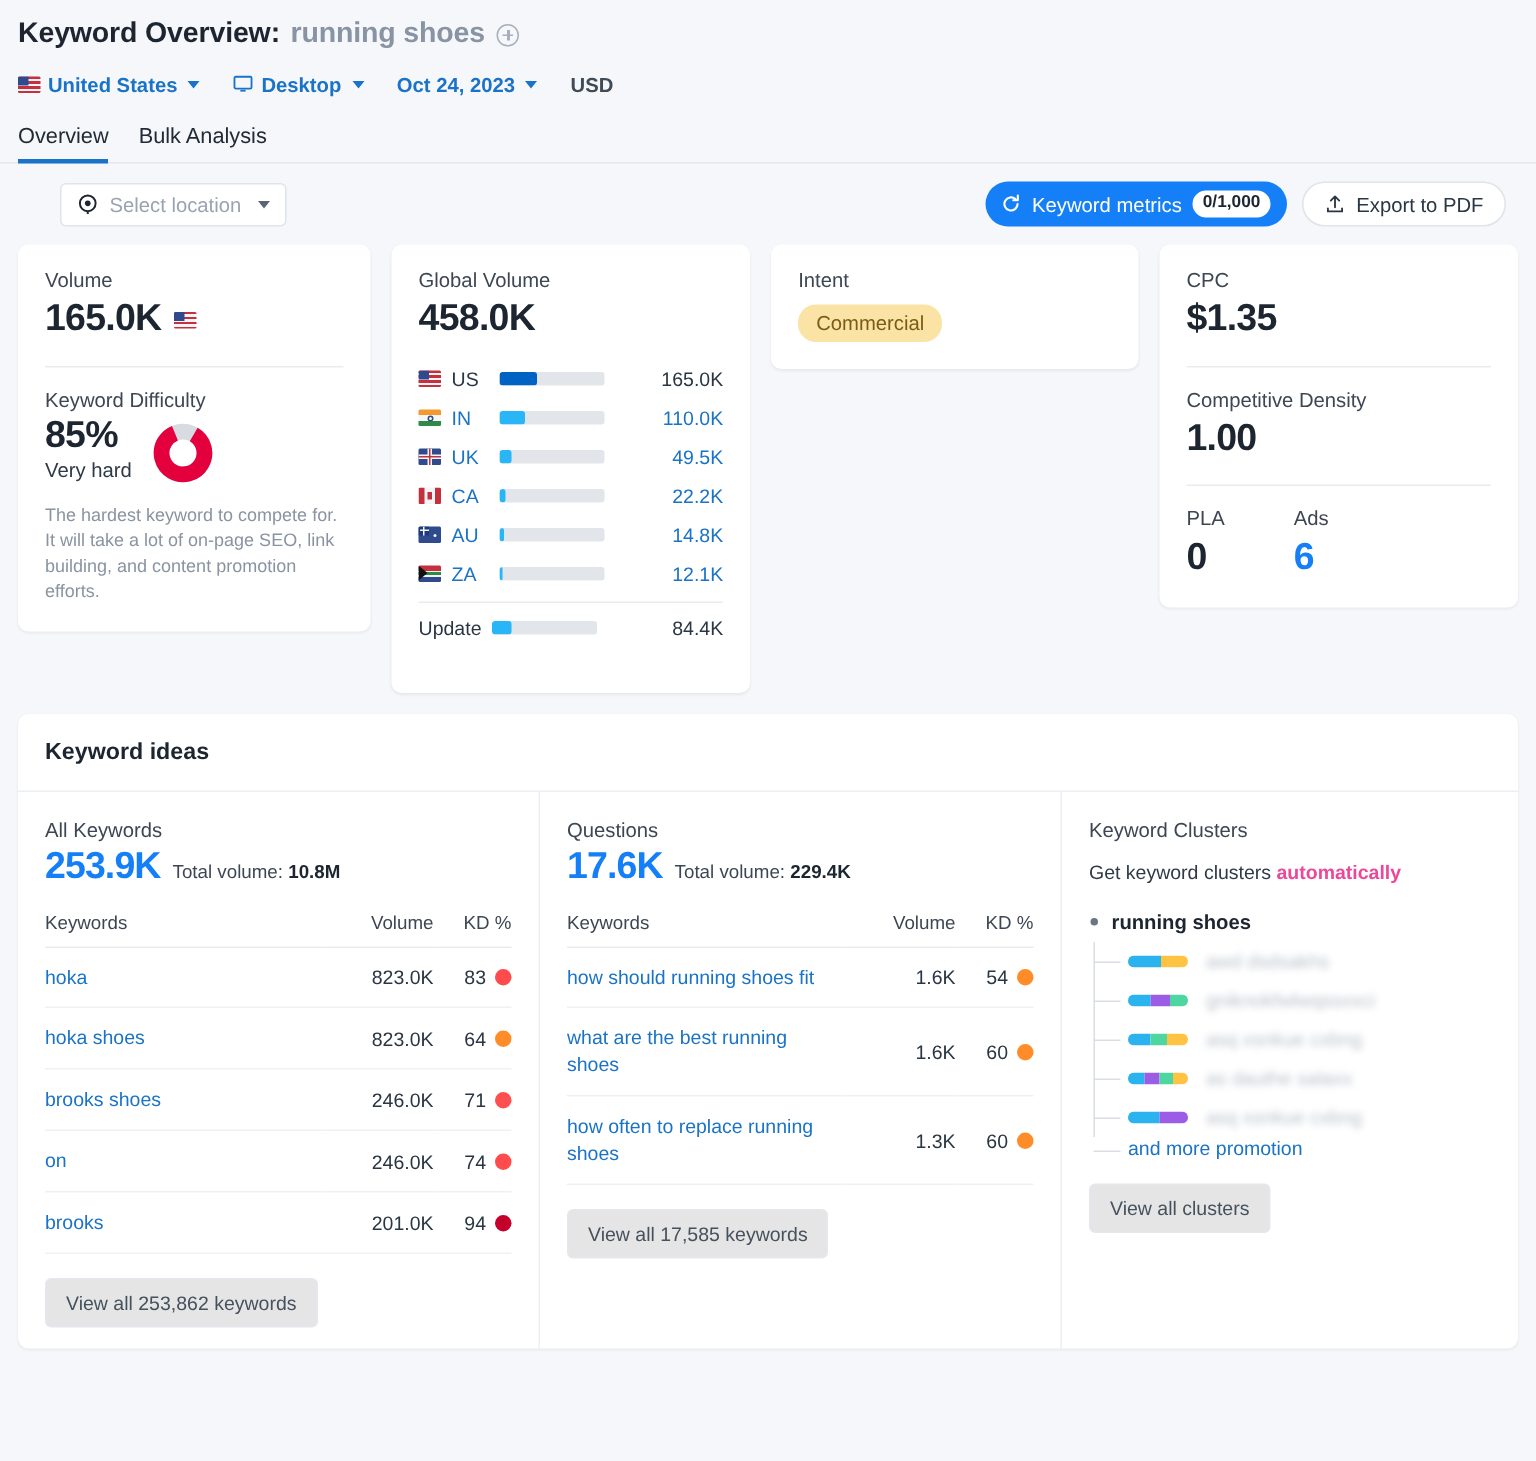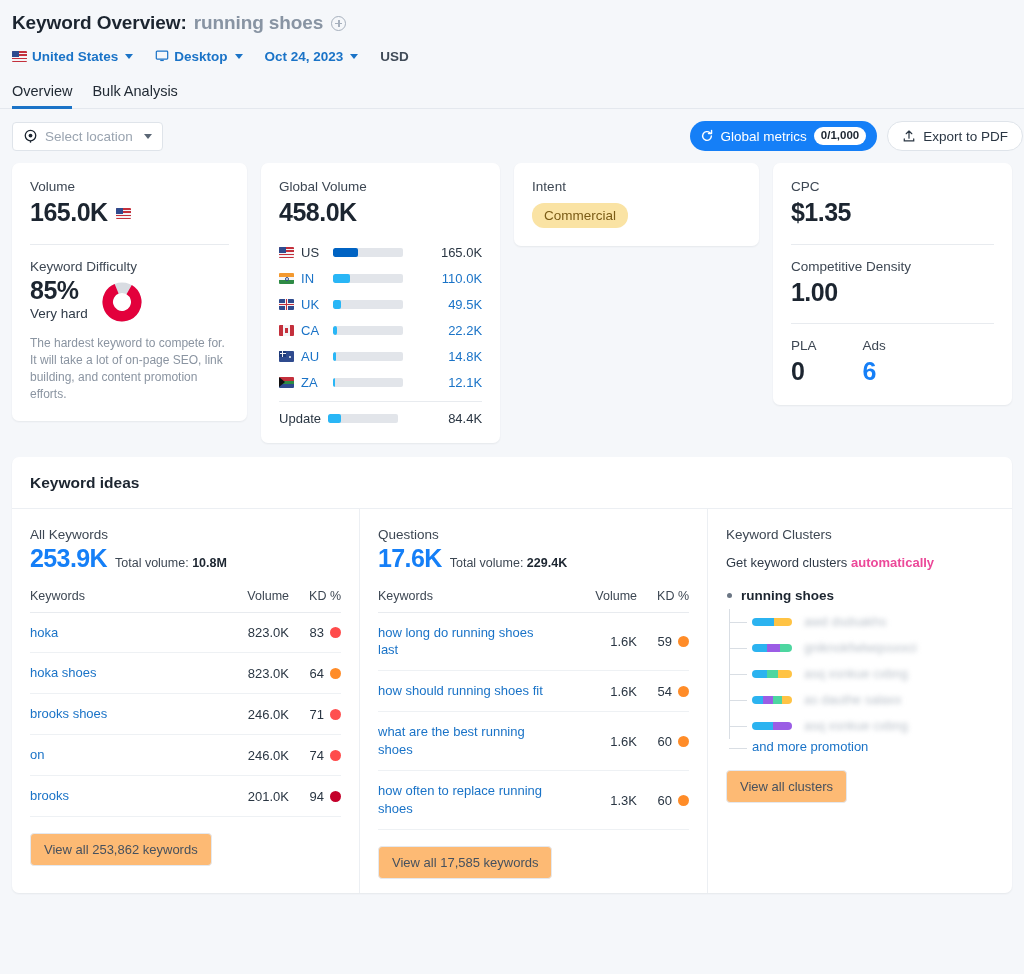--- a/index.html
+++ b/index.html
@@ -41,21 +41,21 @@
   }
   .flag-us::before { content: ""; position: absolute; left: 0; top: 0; width: 7px; height: 6.2px; background: #2f4b8e; }
 
   .tabs { display: flex; gap: 20px; margin-top: 14px; padding: 0 12px; border-bottom: 1px solid #e4e8ee;
           position: relative; }
   .tab { font-size: 14.5px; padding-bottom: 9px; color: #222b35; cursor: pointer; position: relative; }
   .tab.active { font-weight: normal; }
   .tab.active::after { content: ""; position: absolute; left: 0; right: 0; bottom: -1px; height: 3px; background: #1a73c7; }
 
   
-  .toolbar { display: flex; align-items: center; justify-content: space-between; padding: 12px 1px 0 12px; }
+  .toolbar { display: flex; align-items: center; justify-content: space-between; padding: 12px 20px 0 12px; margin-left: 28px; }
   .loc-btn { display: flex; align-items: center; gap: 7px; background: #fff; border: 1px solid #dfe4ea;
              border-radius: 4px; height: 29px; padding: 0 10px; font-size: 13.5px; color: #9aa4b0; cursor: pointer; }
   .pin-icon { width: 15px; height: 15px; position: relative; flex: none; }
   .pin-icon svg { display: block; }
   .caret-gray { width: 0; height: 0; border-left: 4px solid transparent; border-right: 4px solid transparent;
                 border-top: 5px solid #5a6674; margin-left: 4px; }
   .tb-right { display: flex; align-items: center; gap: 10px; }
   .btn-update { display: flex; align-items: center; gap: 7px; background: #157ff7; color: #fff;
                 border: none; border-radius: 15px; height: 30px; padding: 0 11px 0 10px;
                 font-size: 13.5px; cursor: pointer; font-family: inherit; }
@@ -64,21 +64,21 @@
                  font-weight: bold; padding: 2px 7px; line-height: 1.2; }
   .btn-export { display: flex; align-items: center; gap: 7px; background: #fff; color: #2a3643;
                 border: 1px solid #dfe4ea; border-radius: 15px; height: 30px; padding: 0 14px;
                 font-size: 13.5px; cursor: pointer; font-family: inherit; }
   .upload-icon { width: 14px; height: 14px; flex: none; }
 
   
   .cards { display: flex; gap: 14px; padding: 12px 12px 0 12px; align-items: flex-start; }
   .card { background: #fff; border-radius: 7px; box-shadow: 0 1px 2px rgba(30,40,55,.07); }
   .c-vol { width: 236px; padding: 16px 18px 18px 18px; }
-  .c-glob { width: 240px; padding: 16px 18px 11px 18px; }
+  .c-glob { width: 240px; padding: 16px 18px 30px 18px; }
   .c-mid { width: 246px; display: flex; flex-direction: column; gap: 14px; background: transparent; box-shadow: none; }
   .c-intent { background: #fff; border-radius: 7px; box-shadow: 0 1px 2px rgba(30,40,55,.07); padding: 16px 18px 18px 18px; }
   .c-trend { background: #fff; border-radius: 7px; box-shadow: 0 1px 2px rgba(30,40,55,.07); padding: 16px 18px 16px 18px; height: 170px; }
   .c-cpc { width: 240px; padding: 16px 18px 18px 18px; }
 
   .lbl { font-size: 13.5px; color: #3d4753; }
   .big { font-size: 25px; font-weight: bold; letter-spacing: -0.5px; color: #1c2530; line-height: 1.22; margin-top: 3px; }
   .big.blue { color: #157ff7; }
   .vol-line { display: flex; align-items: center; gap: 8px; }
   .hr { height: 1px; background: #e8ebef; margin: 16px 0 14px 0; }
@@ -133,21 +133,21 @@
   table.kw { width: 100%; border-collapse: collapse; margin-top: 16px; }
   table.kw th { font-size: 12.5px; font-weight: normal; color: #3d4753; text-align: right;
                 padding: 0 0 9px 0; border-bottom: 1px solid #e8ebef; }
   table.kw th.kw-col { text-align: left; }
   table.kw td { font-size: 13px; padding: 11px 0; border-bottom: 1px solid #eef1f4; vertical-align: middle; }
   table.kw td.kw-col { color: #1a73c7; cursor: pointer; line-height: 1.38; padding-right: 10px; }
   table.kw td.vol-col { text-align: right; color: #2a3643; white-space: nowrap; width: 74px; }
   table.kw td.kd-col { text-align: right; color: #2a3643; white-space: nowrap; width: 52px; }
   .kd-dot { display: inline-block; width: 11px; height: 11px; border-radius: 50%; margin-left: 6px;
             vertical-align: -1px; }
-  .btn-ghost { margin-top: 16px; display: inline-block; background: #fdba74; border: 1px solid #e4e8ee;
+  .btn-ghost { margin-top: 16px; display: inline-block; background: #e5e5e5; border: 1px solid #e4e8ee;
                border-radius: 4px; padding: 8px 13px; font-size: 13px; color: #46515e; cursor: pointer;
                font-family: inherit; }
 
   .cl-sub { font-size: 13px; color: #2f3a47; margin-top: 13px; }
   .cl-sub b { color: #ec4899; }
   .cl-tree { margin-top: 18px; position: relative; }
   .cl-root { display: flex; align-items: center; gap: 9px; font-size: 13.5px; font-weight: bold; color: #1c2530; }
   .cl-bullet { width: 5px; height: 5px; border-radius: 50%; background: #6b7684; flex: none; margin-left: 1px; }
   .cl-children { position: relative; margin-top: 6px; padding-left: 26px; }
   .cl-children::before { content: ""; position: absolute; left: 3px; top: 0; bottom: 15px; width: 1px; background: #d9dee4; }
@@ -217,21 +217,21 @@
     </div>
 
     <div class="tb-right">
       <button class="btn-update">
         <span class="refresh-icon">
           <svg width="14" height="14" viewBox="0 0 16 16">
             <path d="M13 8a5 5 0 1 1-1.6-3.7" fill="none" stroke="#fff" stroke-width="1.6" stroke-linecap="round"></path>
             <path d="M13.2 1.6 L13.2 5.1 L9.7 5.1" fill="none" stroke="#fff" stroke-width="1.6" stroke-linecap="round" stroke-linejoin="round"></path>
           </svg>
         </span>
-        <span>Global metrics</span>
+        <span>Keyword metrics</span>
         <span class="badge-count">0/1,000</span>
       </button>
       <button class="btn-export">
         <span class="upload-icon">
           <svg width="14" height="14" viewBox="0 0 16 16">
             <path d="M8 10.5 L8 2.4 M4.8 5.4 L8 2.2 L11.2 5.4" fill="none" stroke="#2a3643" stroke-width="1.4" stroke-linecap="round" stroke-linejoin="round"></path>
             <path d="M2.6 11.4 L2.6 13.6 L13.4 13.6 L13.4 11.4" fill="none" stroke="#2a3643" stroke-width="1.4" stroke-linecap="round"></path>
           </svg>
         </span>
         <span>Export to PDF</span>
@@ -435,25 +435,20 @@
         </div>
         <table class="kw" id="tbl-q">
           <thead>
               <tr>
             <th class="kw-col">Keywords</th>
             <th>Volume</th>
             <th>KD %</th>
           </tr>
             </thead>
           <tbody>
-              <tr>
-                <td class="kw-col">how long do running shoes last</td>
-                <td class="vol-col">1.6K</td>
-                <td class="kd-col">59<span class="kd-dot" style="background: rgb(255, 140, 40);"></span></td>
-              </tr>
               <tr>
                 <td class="kw-col">how should running shoes fit</td>
                 <td class="vol-col">1.6K</td>
                 <td class="kd-col">54<span class="kd-dot" style="background: rgb(255, 140, 40);"></span></td>
               </tr>
               <tr>
                 <td class="kw-col">what are the best running shoes</td>
                 <td class="vol-col">1.6K</td>
                 <td class="kd-col">60<span class="kd-dot" style="background: rgb(255, 140, 40);"></span></td>
               </tr>

